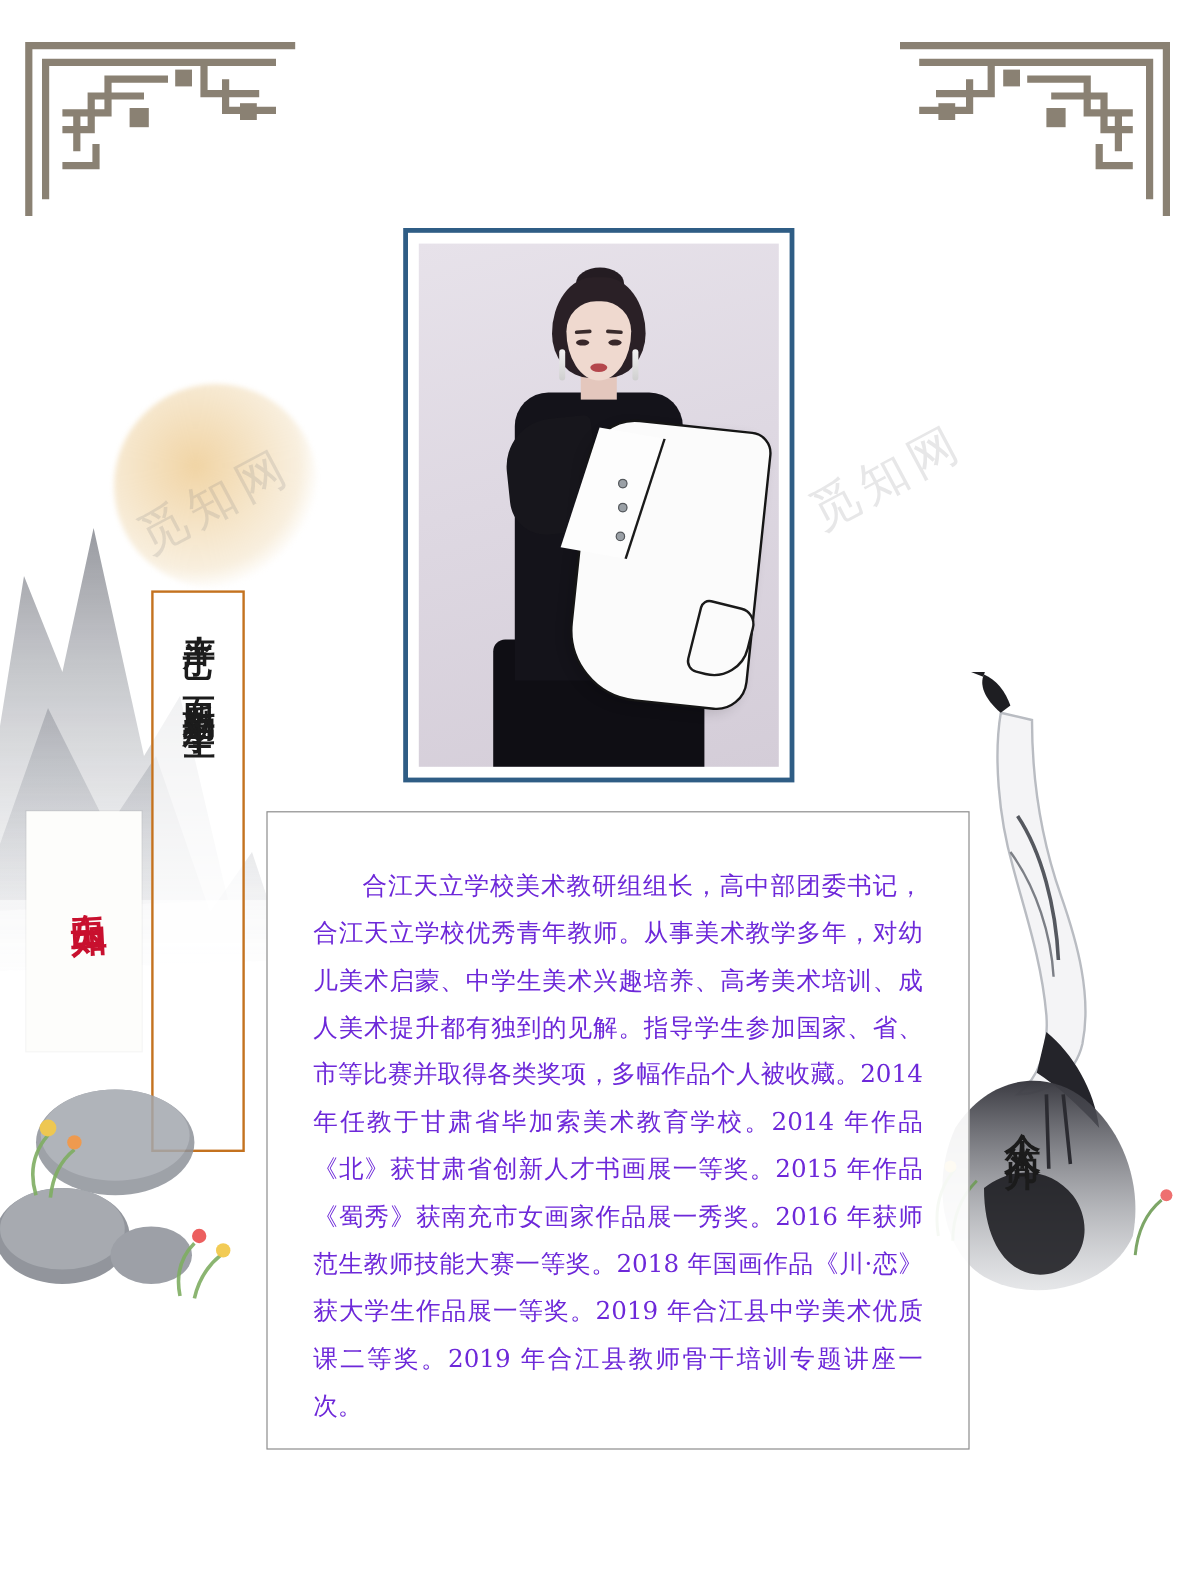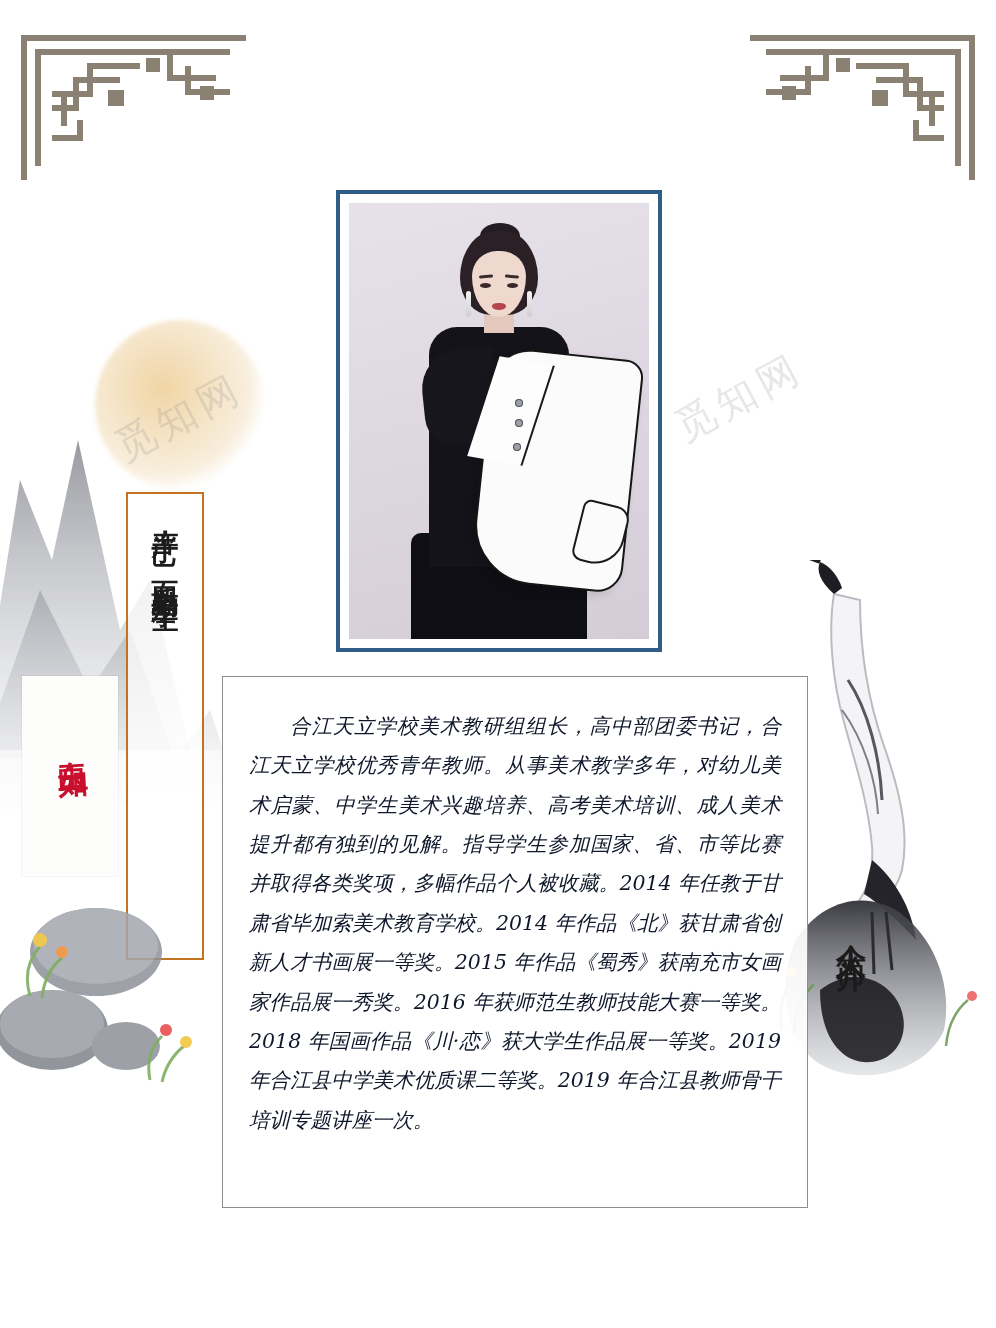--- a/index.html
+++ b/index.html
@@ -251,26 +251,25 @@
     height: 532px;
     border: 1px solid #8d8d8d;
     background: rgba(255,255,255,.93);
     box-sizing: border-box;
     padding: 30px 26px 20px 26px;
   }
   .bio-text {
     font-family: "DejaVu Serif", serif;
     font-size: 20.5px;
     line-height: 1.92;
-    color: #0f172a;
+    color: #6d28d9;
     text-align: justify;
     text-justify: inter-character;
     text-indent: 2em;
-    margin: 0;
-    font-style: italic;
+    margin: 12px;
   }
 </style>
 </head>
 <body>
 
 <div class="page">
 
   <div class="corner corner-tl">
     <svg width="230" height="150" viewBox="0 0 230 150">
       <g fill="none" stroke="#8a8173" stroke-width="6">

